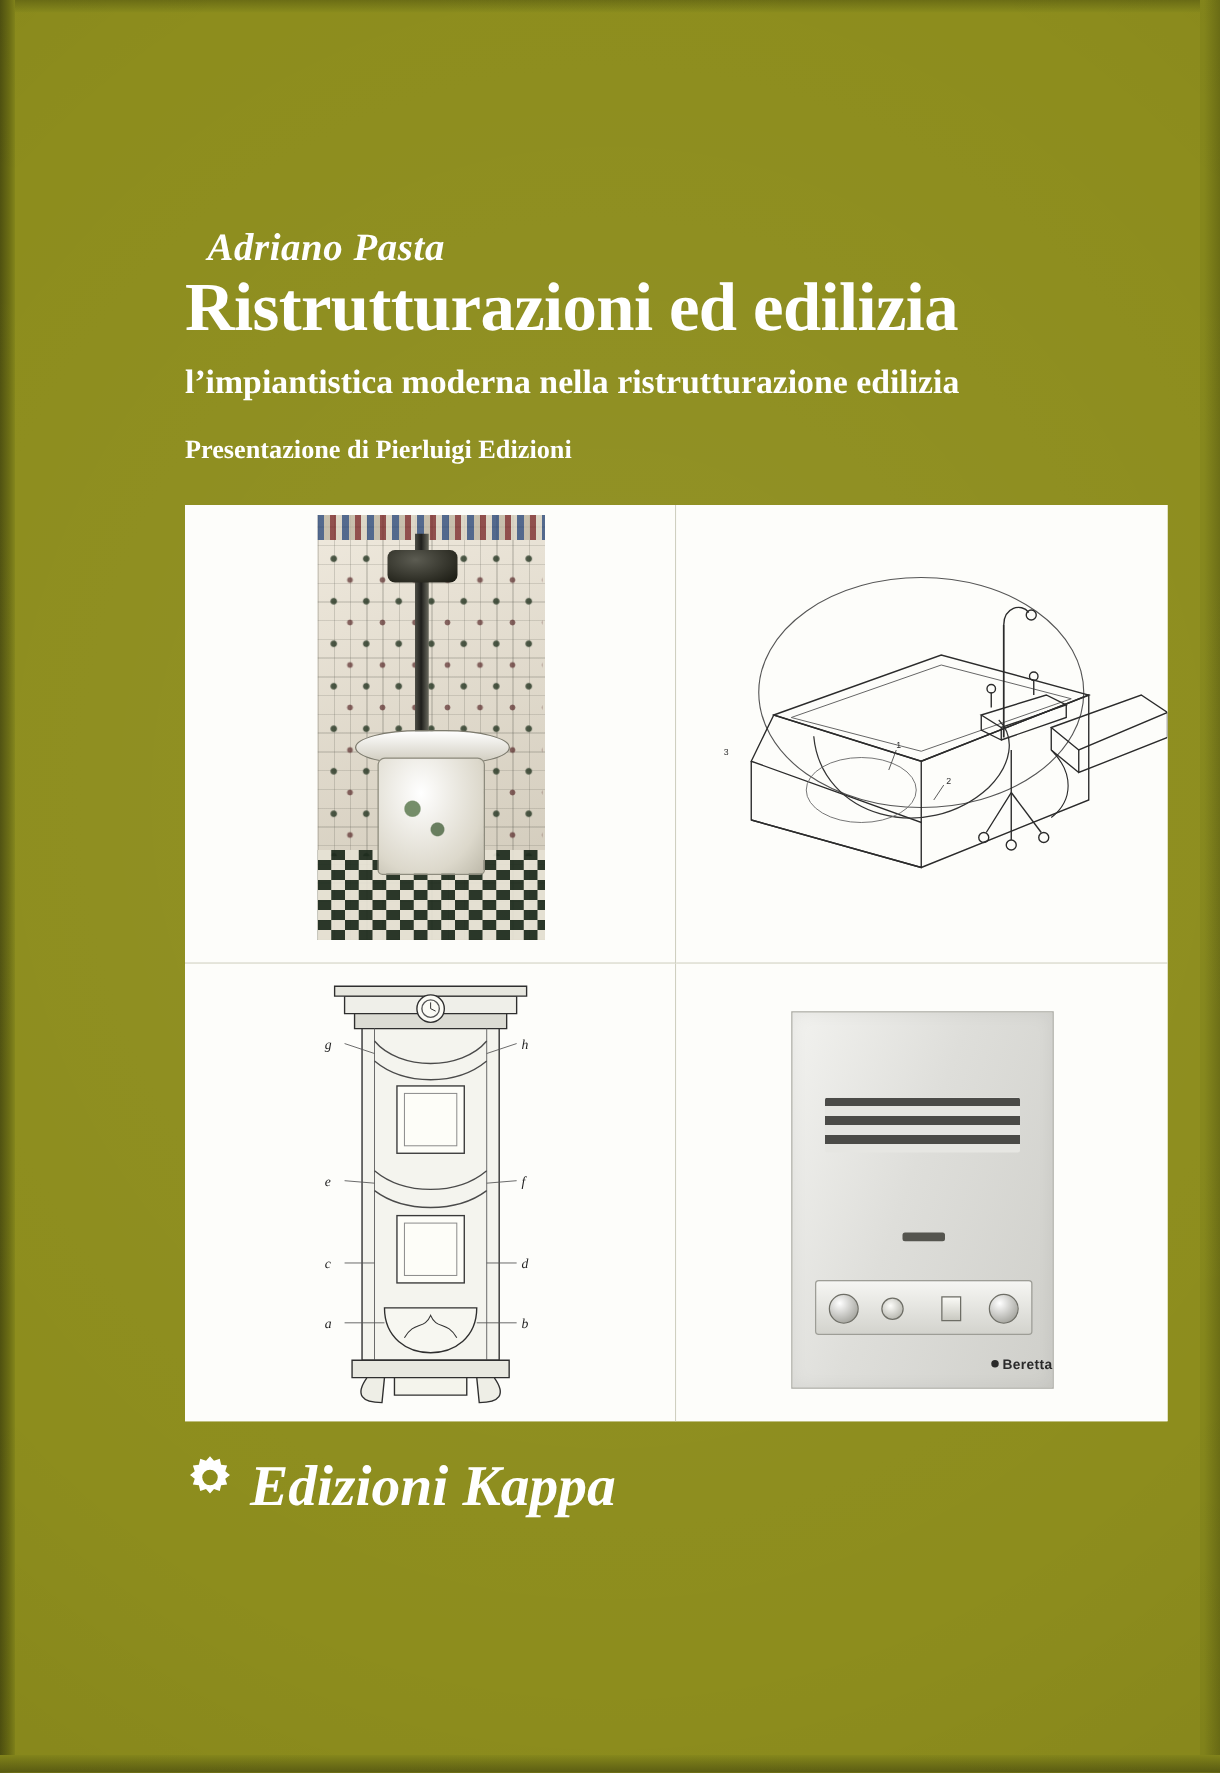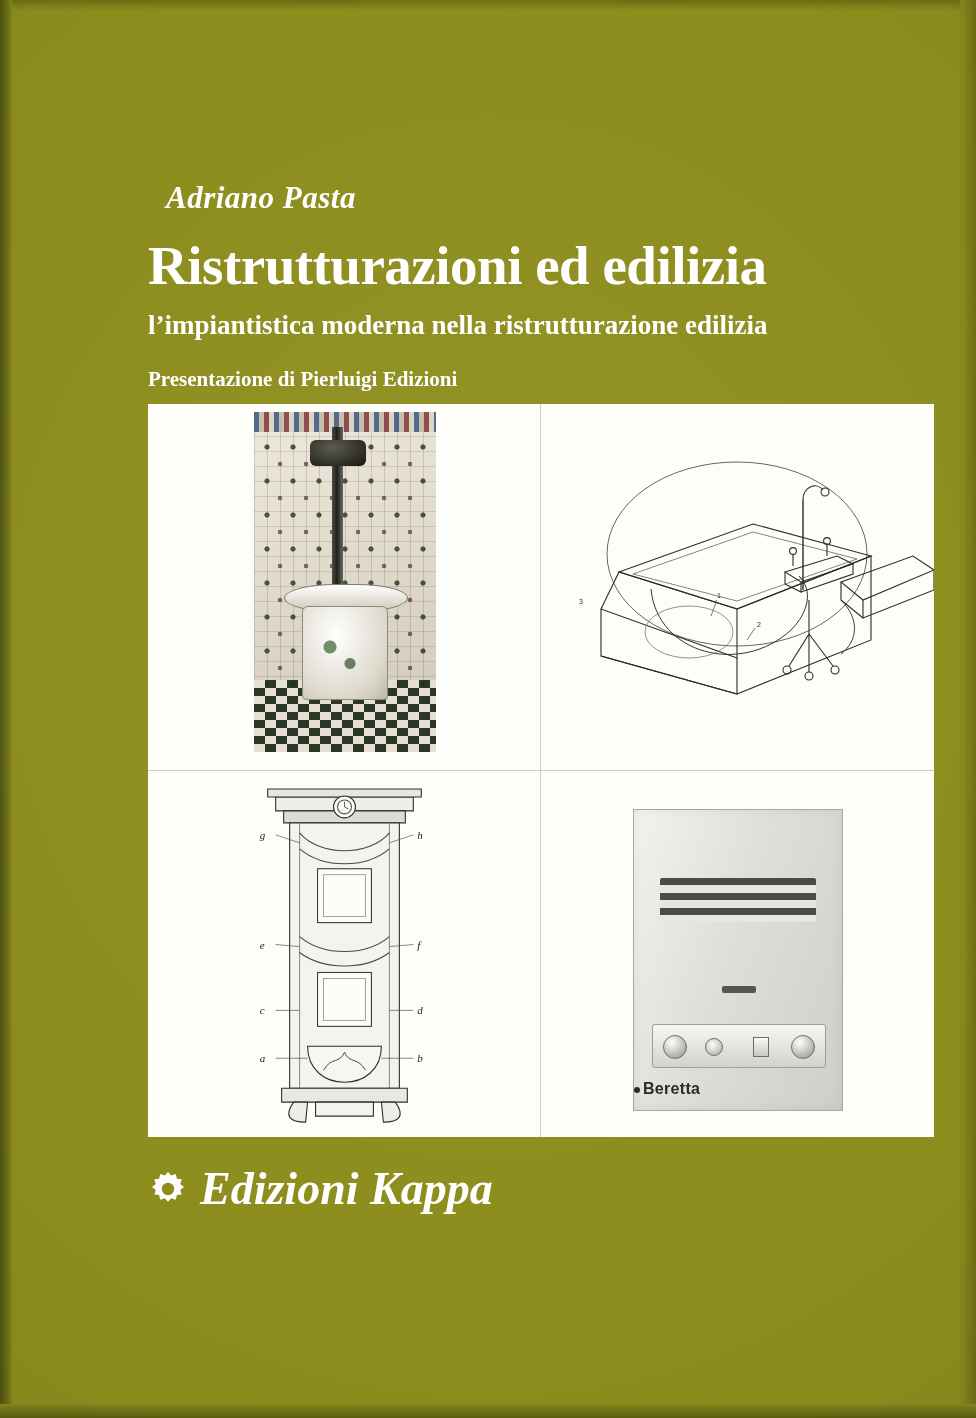--- a/index.html
+++ b/index.html
@@ -66,21 +66,21 @@
     z-index: 3;
   }
 
   .author {
     font-family: "Liberation Serif", serif;
     font-style: italic;
     font-weight: bold;
     font-size: 31px;
     color: #ffffff;
     letter-spacing: 0.5px;
-    margin: 0 0 22px 18px;
+    margin: 0 0 2px 18px;
   }
 
   .title {
     font-family: "Liberation Serif", serif;
     font-weight: bold;
     font-size: 55px;
     line-height: 1.02;
     color: #ffffff;
     margin: 0 0 6px 0;
     letter-spacing: -0.5px;
@@ -240,43 +240,43 @@
     background: radial-gradient(circle at 40% 35%, #fdfdfa, #a5a59c);
     border: 1px solid #6e6e66;
   }
   .gauge {
     position: absolute; left: 100px; top: 12px; width: 14px; height: 18px;
     background: linear-gradient(#fafaf6,#c9c9c1);
     border: 1px solid #6e6e66;
   }
   .brand {
     position: absolute; left: 0; bottom: 12px; width: 100%;
-    text-align: left;
+    text-align: right;
     font-family: "Liberation Sans", sans-serif;
-    font-size: 16px;
+    font-size: 11px;
     font-weight: bold;
     color: #2a2a2a;
     letter-spacing: .3px;
   }
   .brand .dot {
     display: inline-block;
     width: 6px; height: 6px;
     background: #2a2a2a;
     border-radius: 50%;
     margin-right: 3px;
     vertical-align: 1px;
   }
 
   
   .publisher {
     position: absolute;
     left: 148px;
     top: 1162px;
     display: flex;
-    align-items: center;
+    align-items: flex-start;
     gap: 12px;
     z-index: 3;
   }
   .publisher-name {
     font-family: "Liberation Serif", serif;
     font-style: italic;
     font-weight: bold;
     font-size: 46px;
     color: #ffffff;
     letter-spacing: 0px;

